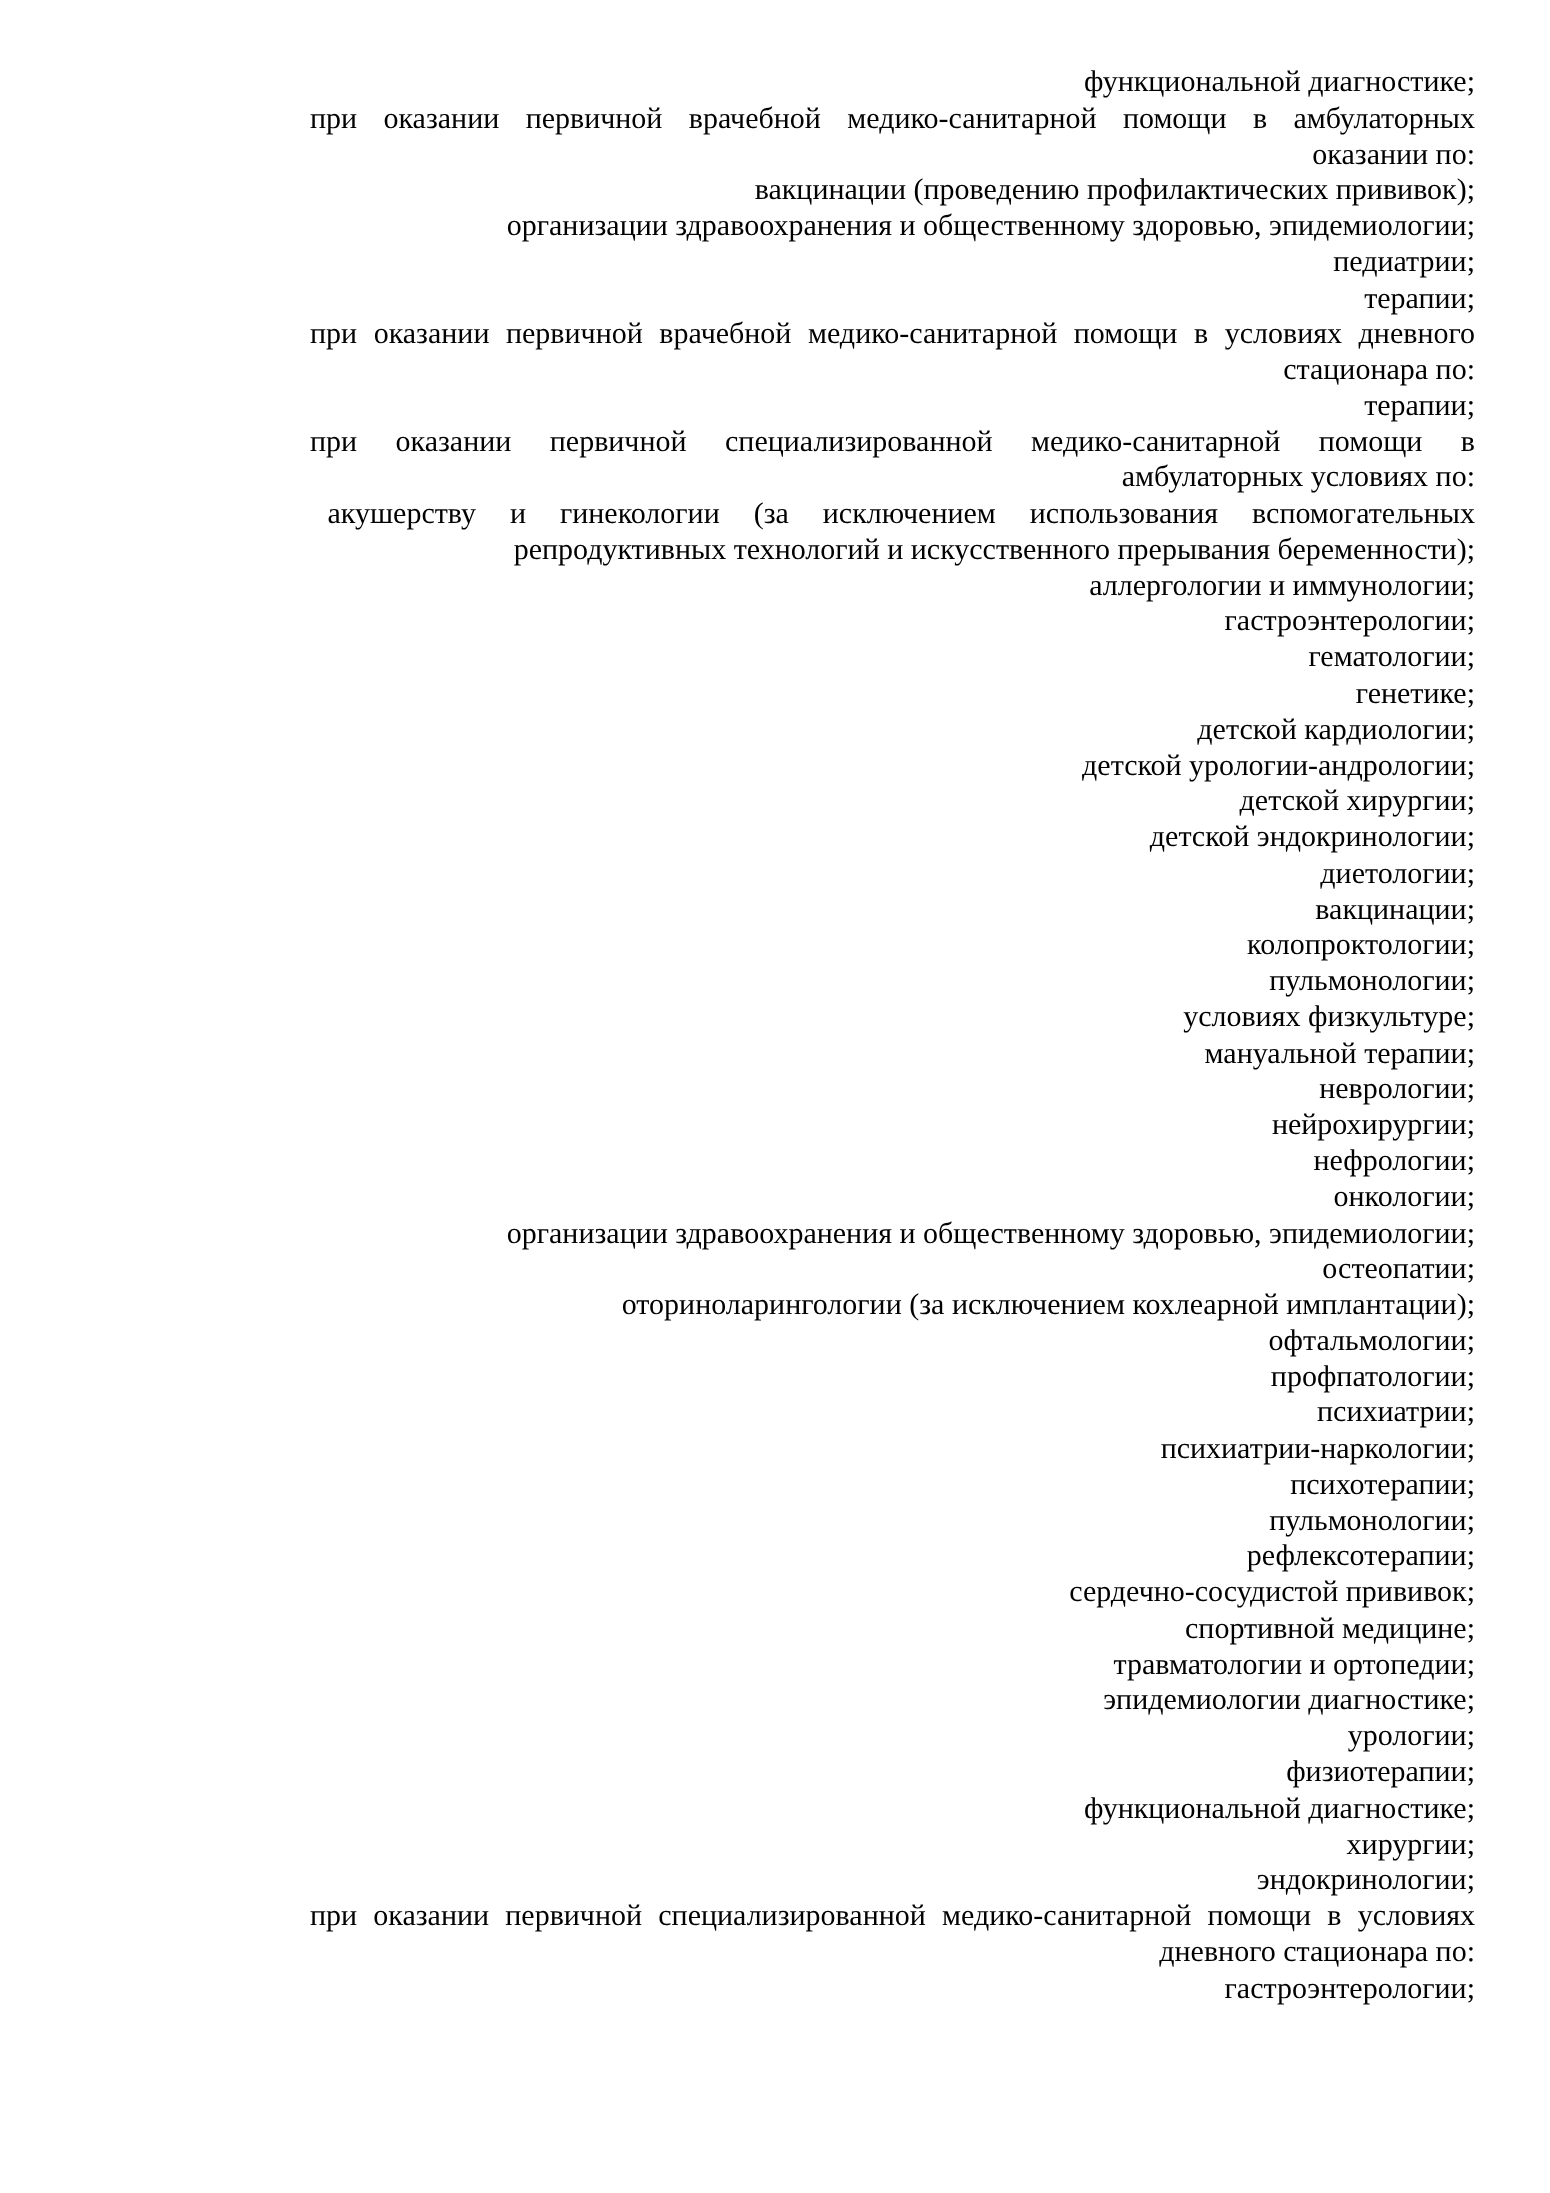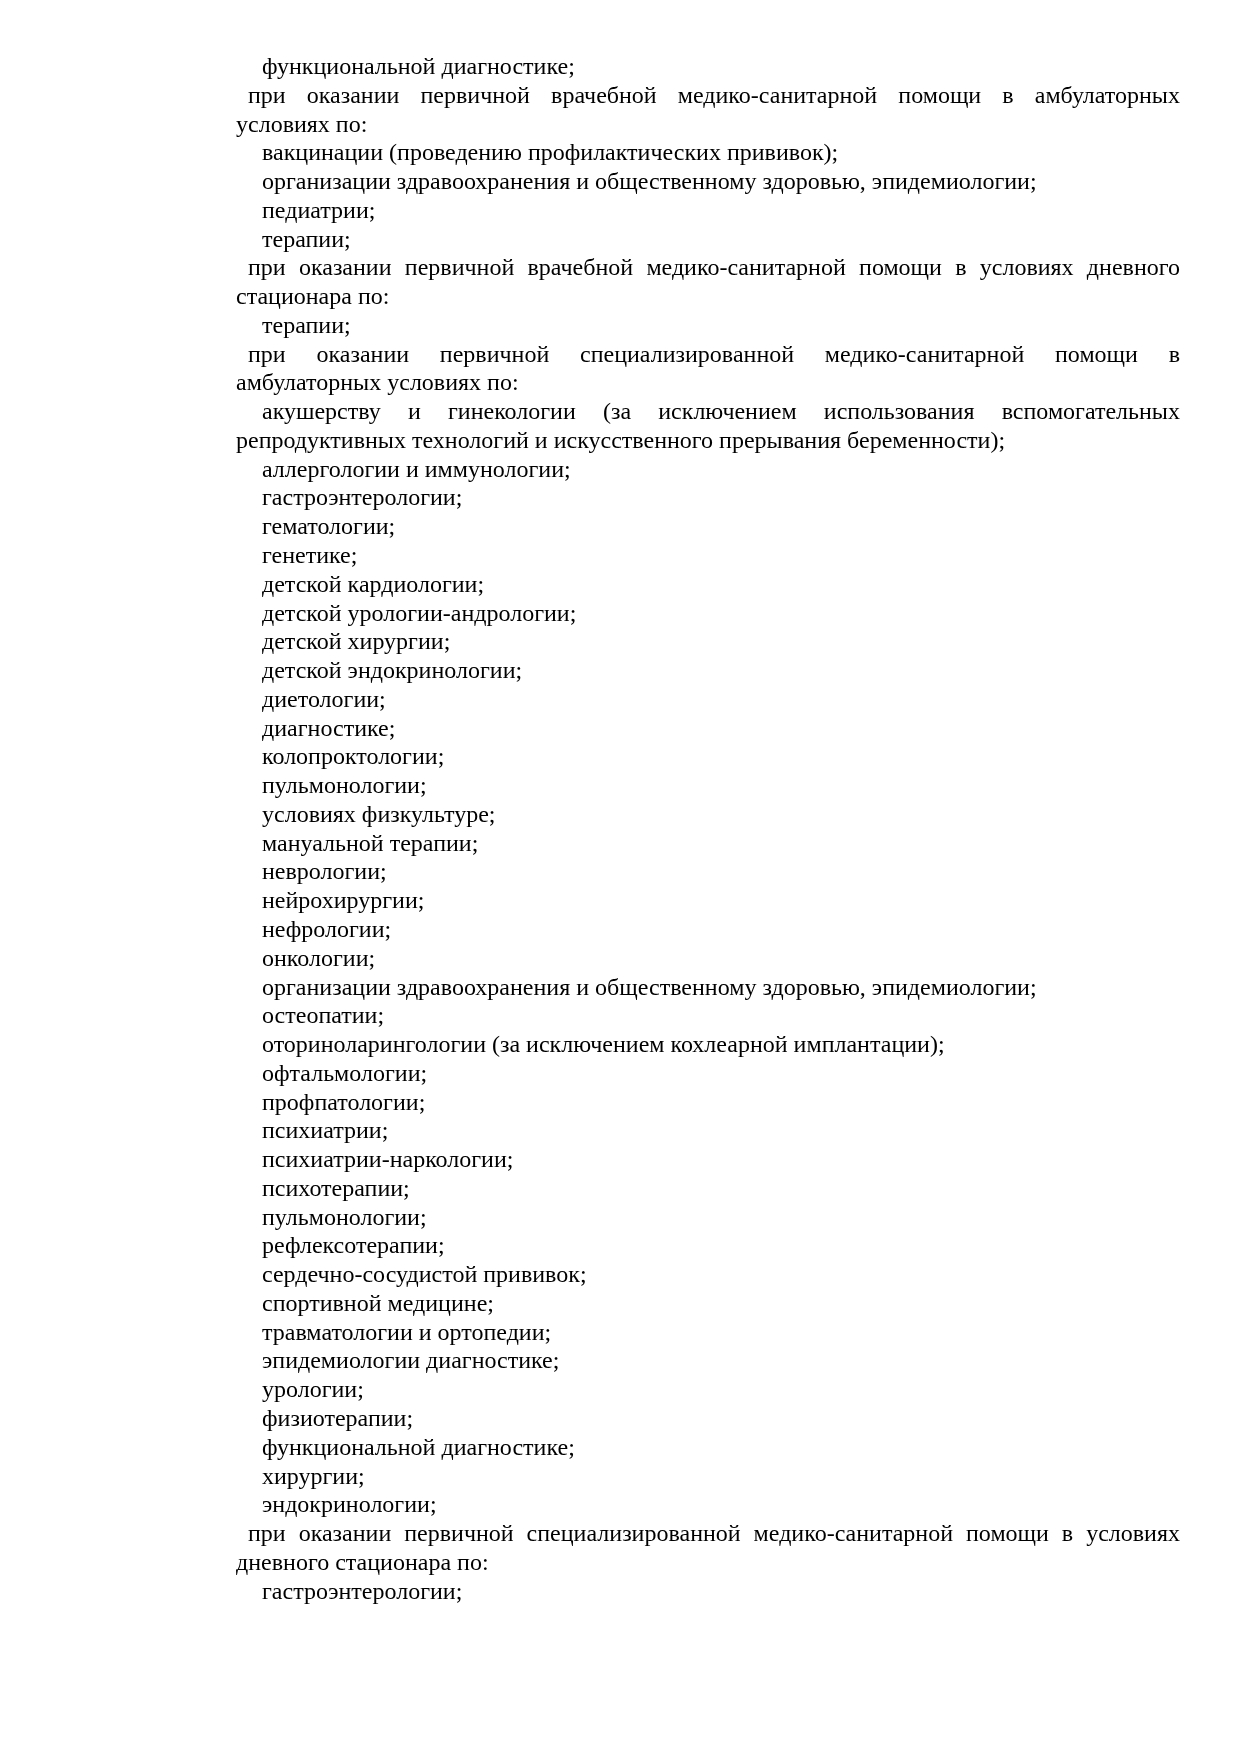--- a/index.html
+++ b/index.html
@@ -18,62 +18,62 @@
     overflow: hidden;
   }
   .doc-page {
     position: absolute;
     left: 236px;
     top: 52px;
     width: 944px;
   }
   .line {
     white-space: normal;
-    text-align: left;
+    text-align: right;
   }
   
   .line.item { padding-left: 26px; }
   
   .line.para { padding-left: 12px; }
   
   .line.cont { padding-left: 0; }
   
   .line.stretch {
     text-align: justify;
     text-align-last: justify;
   }
 </style>
 </head>
 <body>
 
 <div class="doc-page" id="doc-page">
     <div class="line item">функциональной диагностике;</div>
     <div class="line para stretch">при оказании первичной врачебной медико-санитарной помощи в амбулаторных</div>
-    <div class="line cont">условиях по:</div>
+    <div class="line cont">оказании по:</div>
     <div class="line item">вакцинации (проведению профилактических прививок);</div>
     <div class="line item">организации здравоохранения и общественному здоровью, эпидемиологии;</div>
     <div class="line item">педиатрии;</div>
     <div class="line item">терапии;</div>
     <div class="line para stretch">при оказании первичной врачебной медико-санитарной помощи в условиях дневного</div>
     <div class="line cont">стационара по:</div>
     <div class="line item">терапии;</div>
     <div class="line para stretch">при оказании первичной специализированной медико-санитарной помощи в</div>
     <div class="line cont">амбулаторных условиях по:</div>
     <div class="line item stretch">акушерству и гинекологии (за исключением использования вспомогательных</div>
     <div class="line cont">репродуктивных технологий и искусственного прерывания беременности);</div>
     <div class="line item">аллергологии и иммунологии;</div>
     <div class="line item">гастроэнтерологии;</div>
     <div class="line item">гематологии;</div>
     <div class="line item">генетике;</div>
     <div class="line item">детской кардиологии;</div>
     <div class="line item">детской урологии-андрологии;</div>
     <div class="line item">детской хирургии;</div>
     <div class="line item">детской эндокринологии;</div>
     <div class="line item">диетологии;</div>
-    <div class="line item">диагностике;</div>
+    <div class="line item">вакцинации;</div>
     <div class="line item">колопроктологии;</div>
     <div class="line item">пульмонологии;</div>
     <div class="line item">условиях физкультуре;</div>
     <div class="line item">мануальной терапии;</div>
     <div class="line item">неврологии;</div>
     <div class="line item">нейрохирургии;</div>
     <div class="line item">нефрологии;</div>
     <div class="line item">онкологии;</div>
     <div class="line item">организации здравоохранения и общественному здоровью, эпидемиологии;</div>
     <div class="line item">остеопатии;</div>

